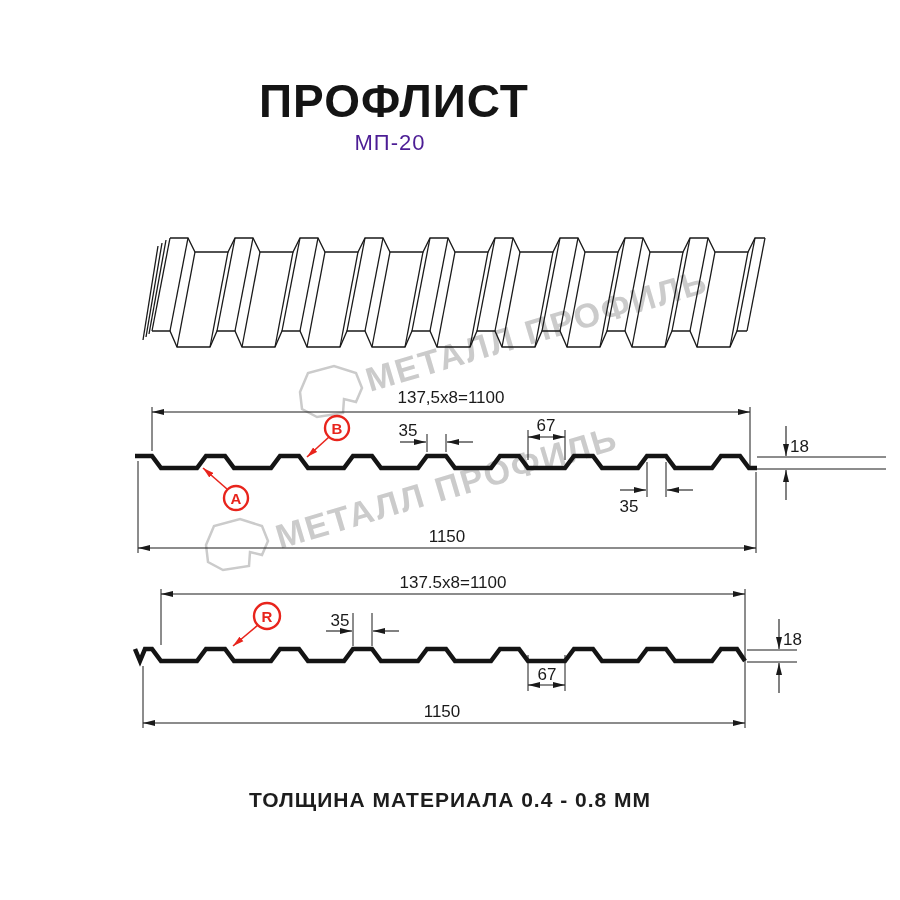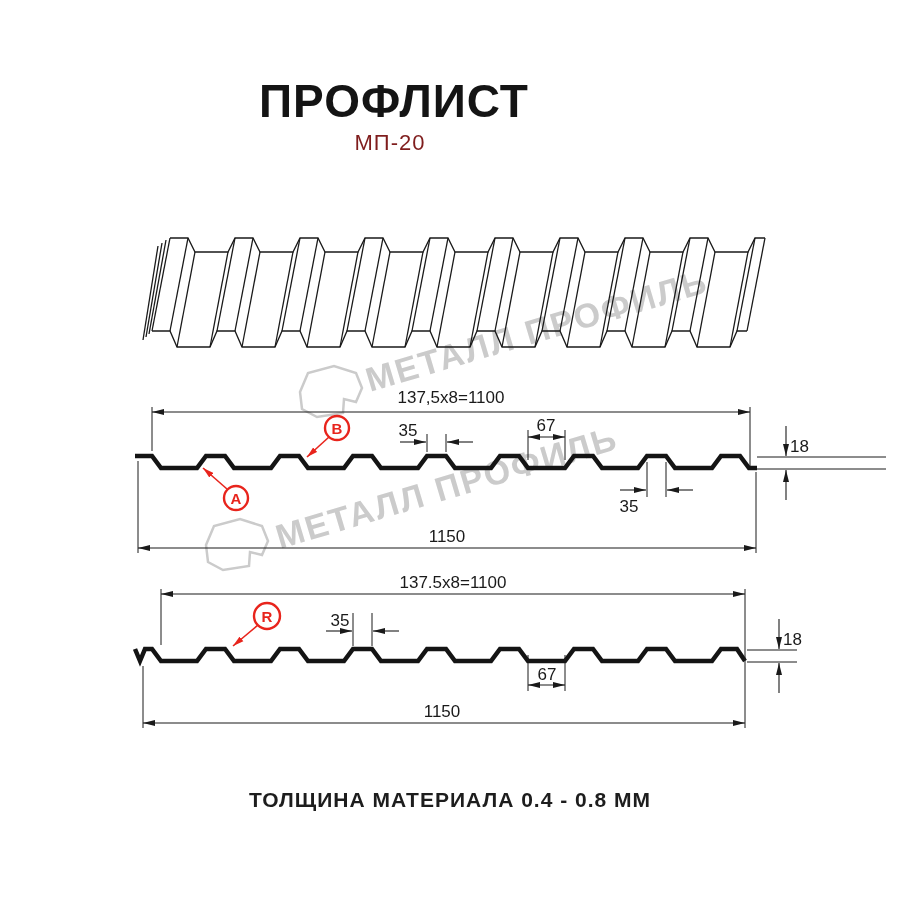--- a/index.html
+++ b/index.html
@@ -1,21 +1,21 @@
 <!DOCTYPE html>
 <html><head>
 <meta charset="utf-8">
 <style>
   html,body{margin:0;padding:0;}
   body{width:900px;height:900px;background:#ffffff;position:relative;
        font-family:"Liberation Sans",sans-serif;overflow:hidden;}
   .title{position:absolute;top:74px;left:0;width:788px;text-align:center;
          font-size:46px;font-weight:bold;letter-spacing:1px;color:#141414;}
   .subtitle{position:absolute;top:130px;left:0;width:780px;text-align:center;
-         font-size:22px;font-weight:500;letter-spacing:1px;color:#7f1d1d;}
+         font-size:22px;font-weight:500;letter-spacing:1px;color:#4c1d95;}
   .footer{position:absolute;top:788px;left:0;width:900px;text-align:center;
          font-size:21px;font-weight:bold;letter-spacing:1px;color:#1d1d1d;}
   svg{position:absolute;top:0;left:0;}
   .dim{font-size:17px;fill:#1a1a1a;}
   .lbl{font-size:15px;font-weight:600;fill:#e8241c;}
   .wm{font-size:34px;font-weight:bold;fill:#cbcbcb;letter-spacing:2px;}
   .thin{stroke:#1a1a1a;stroke-width:1;fill:none;}
   .dline{stroke:#1a1a1a;stroke-width:1.1;fill:none;}
   .p3d{stroke:#1a1a1a;stroke-width:1.3;fill:none;}
   .prof{stroke:#141414;stroke-width:4.5;fill:none;stroke-linejoin:miter;}

